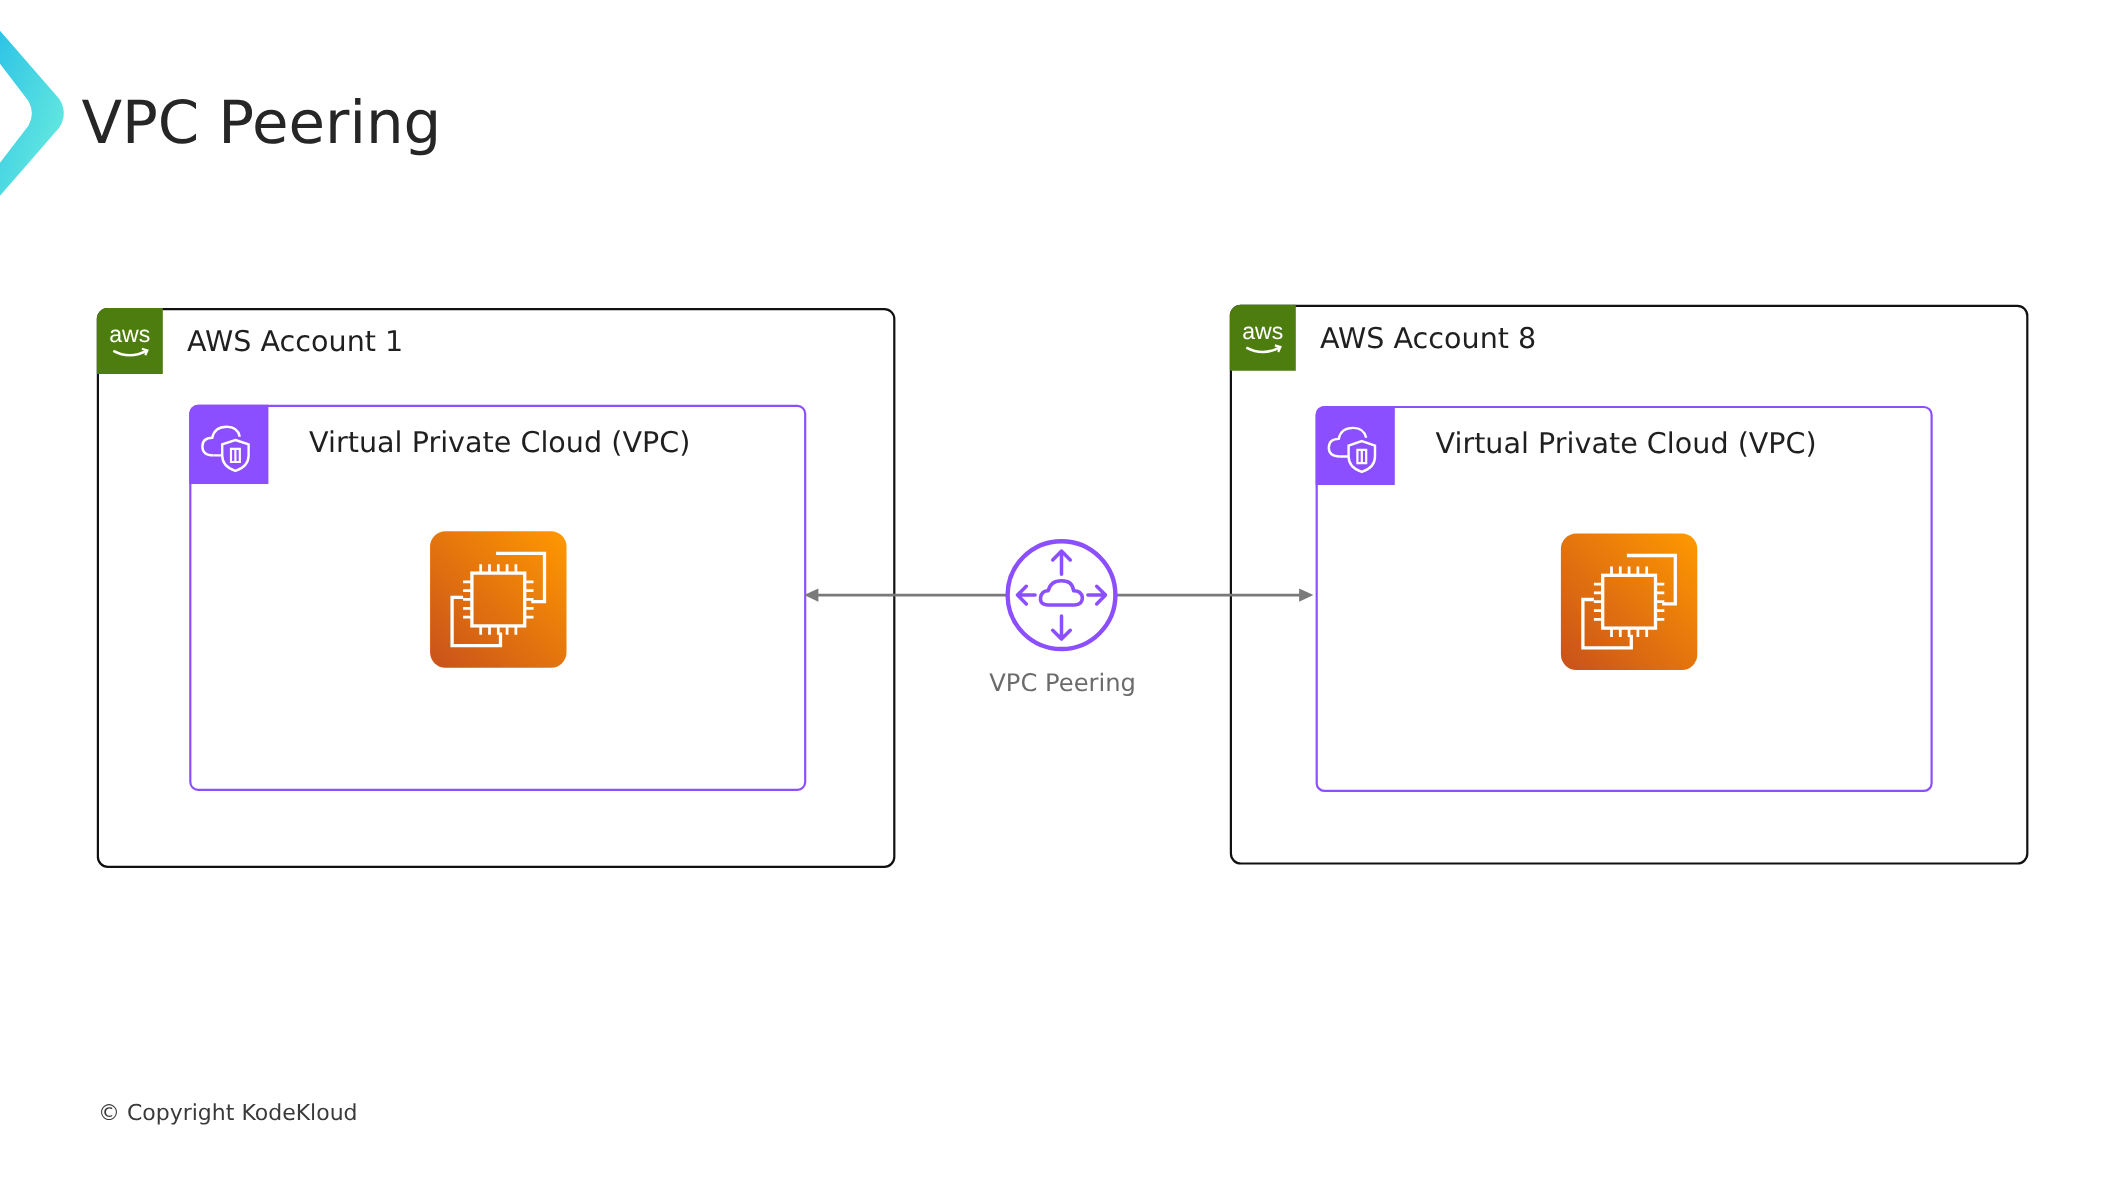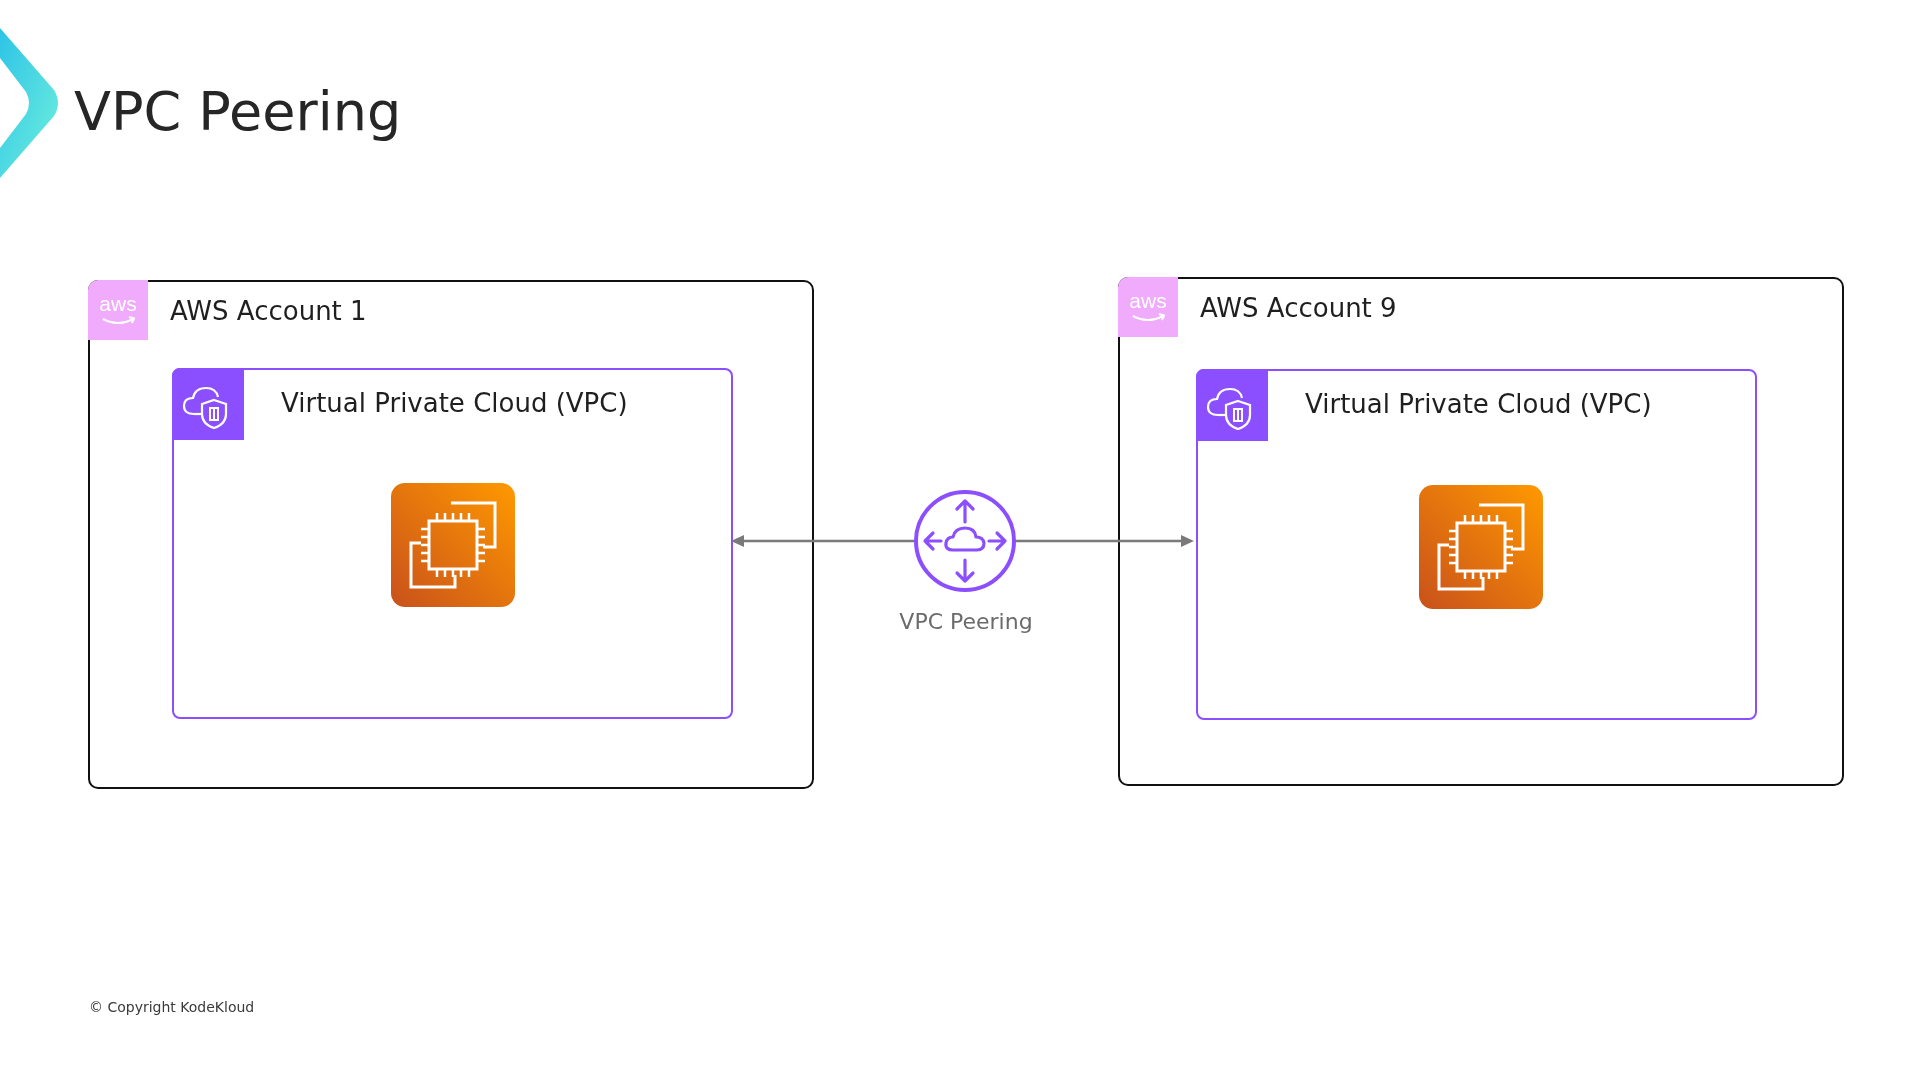--- a/index.html
+++ b/index.html
@@ -11,21 +11,21 @@
   .page-title {
     position: absolute; left: 74px; top: 80px; font-size: 54px; font-weight: normal;
     letter-spacing: 0px; color: #262626; margin: 0;
   }
   .account-box {
     position: absolute; border: 2px solid #111; border-radius: 10px; background: #fff; box-sizing: border-box;
   }
   .account-1 { left: 88px; top: 280px; width: 726px; height: 509px; }
   .account-2 { left: 1118px; top: 277px; width: 726px; height: 509px; }
   .aws-badge {
-    position: absolute; left: -2px; top: -2px; width: 60px; height: 60px; background: #f0abfc;
+    position: absolute; left: -2px; top: -2px; width: 60px; height: 60px; background: #4d7c0f;
     border-top-left-radius: 10px;
   }
   .account-label { position: absolute; left: 80px; top: 14px; font-size: 26px; color: #1f1f1f; }
   .vpc-box {
     position: absolute; border: 2px solid #8c4fff; border-radius: 8px; box-sizing: border-box; background: #fff;
   }
   .account-1 .vpc-box { left: 82px; top: 86px; width: 561px; height: 351px; }
   .account-2 .vpc-box { left: 76px; top: 90px; width: 561px; height: 351px; }
   .vpc-badge {
     position: absolute; left: -2px; top: -2px; width: 72px; height: 72px; background: #8c4fff;
@@ -35,21 +35,21 @@
   .ec2-icon {
     position: absolute; width: 124px; height: 124px; border-radius: 14px;
     background: linear-gradient(45deg, #c8511b 0%, #ff9900 100%);
   }
   .account-1 .ec2-icon { left: 217px; top: 113px; }
   .account-2 .ec2-icon { left: 221px; top: 114px; }
   .connector { position: absolute; left: 0; top: 0; width: 1920px; height: 1080px; pointer-events: none; }
   .peering-label {
     position: absolute; left: 896px; top: 609px; width: 140px; text-align: center; font-size: 22px; color: #6b6b6b;
   }
-  .copyright { position: absolute; left: 89px; top: 999px; font-size: 14px; color: #3a3a3a; }
+  .copyright { position: absolute; left: 89px; top: 999px; font-size: 20px; color: #3a3a3a; }
 </style>
 </head>
 <body>
 
 <svg class="logo-chevron" viewBox="0 0 64 150">
   <defs>
     <linearGradient id="chev" x1="0" y1="0" x2="1" y2="1">
       <stop offset="0" stop-color="#2ec4e6"></stop>
       <stop offset="1" stop-color="#6ff0de"></stop>
     </linearGradient>
@@ -99,21 +99,21 @@
 </div>
 
 <div class="account-box account-2">
   <div class="aws-badge">
     <svg width="60" height="60" viewBox="0 0 60 60">
       <text x="30" y="31" text-anchor="middle" font-family="Liberation Sans, sans-serif" font-size="21" fill="#ffffff">aws</text>
       <path d="M15,39 Q30,47 45,39" stroke="#ffffff" stroke-width="2.2" fill="none"></path>
       <path d="M41,37 L46,38.5 L44,43" stroke="#ffffff" stroke-width="2" fill="none"></path>
     </svg>
   </div>
-  <div class="account-label">AWS Account 9</div>
+  <div class="account-label">AWS Account 8</div>
 
   <div class="vpc-box">
     <div class="vpc-badge">
       <svg width="72" height="72" viewBox="0 0 72 72">
         <path d="M22,46 Q12,46 12,38 Q12,30 21,30 Q23,20 34,20 Q44,20 46,29" stroke="#fff" stroke-width="2.2" fill="none"></path>
         <path d="M22,46 L30,46" stroke="#fff" stroke-width="2.2"></path>
         <path d="M42,32 L54,36 L54,46 Q54,56 42,60 Q30,56 30,46 L30,36 Z" stroke="#fff" stroke-width="2.2" fill="#8c4fff"></path>
         <path d="M38,40 L46,40 L46,52 L38,52 Z M42,40 L42,53" stroke="#fff" stroke-width="2" fill="none"></path>
       </svg>
     </div>

